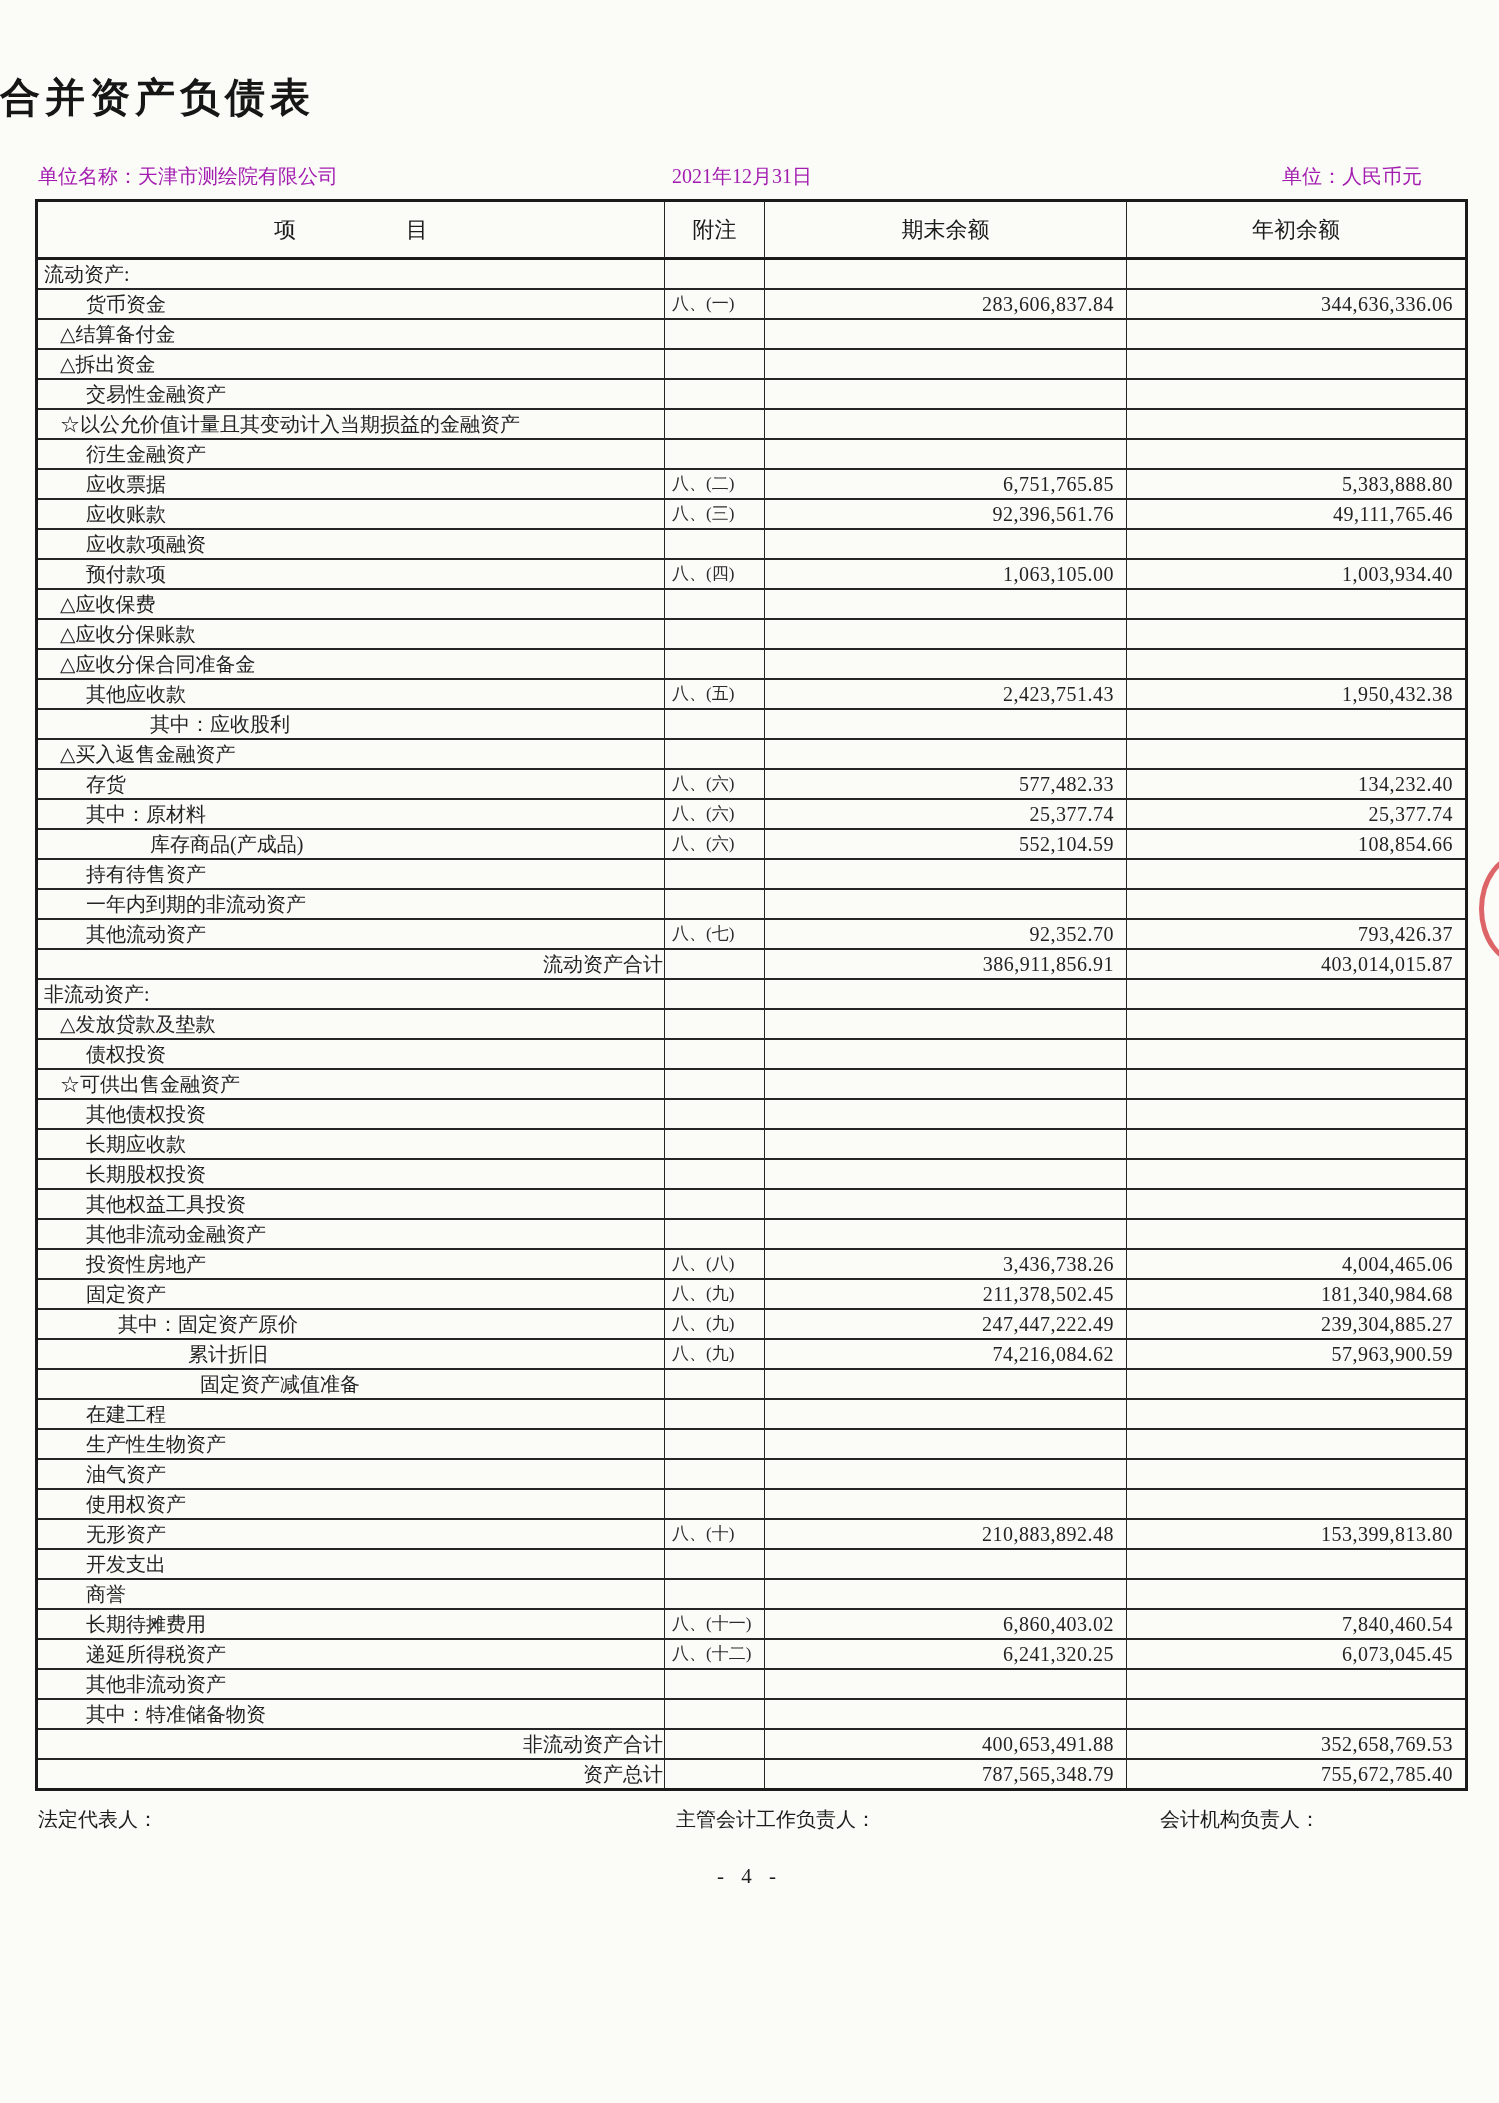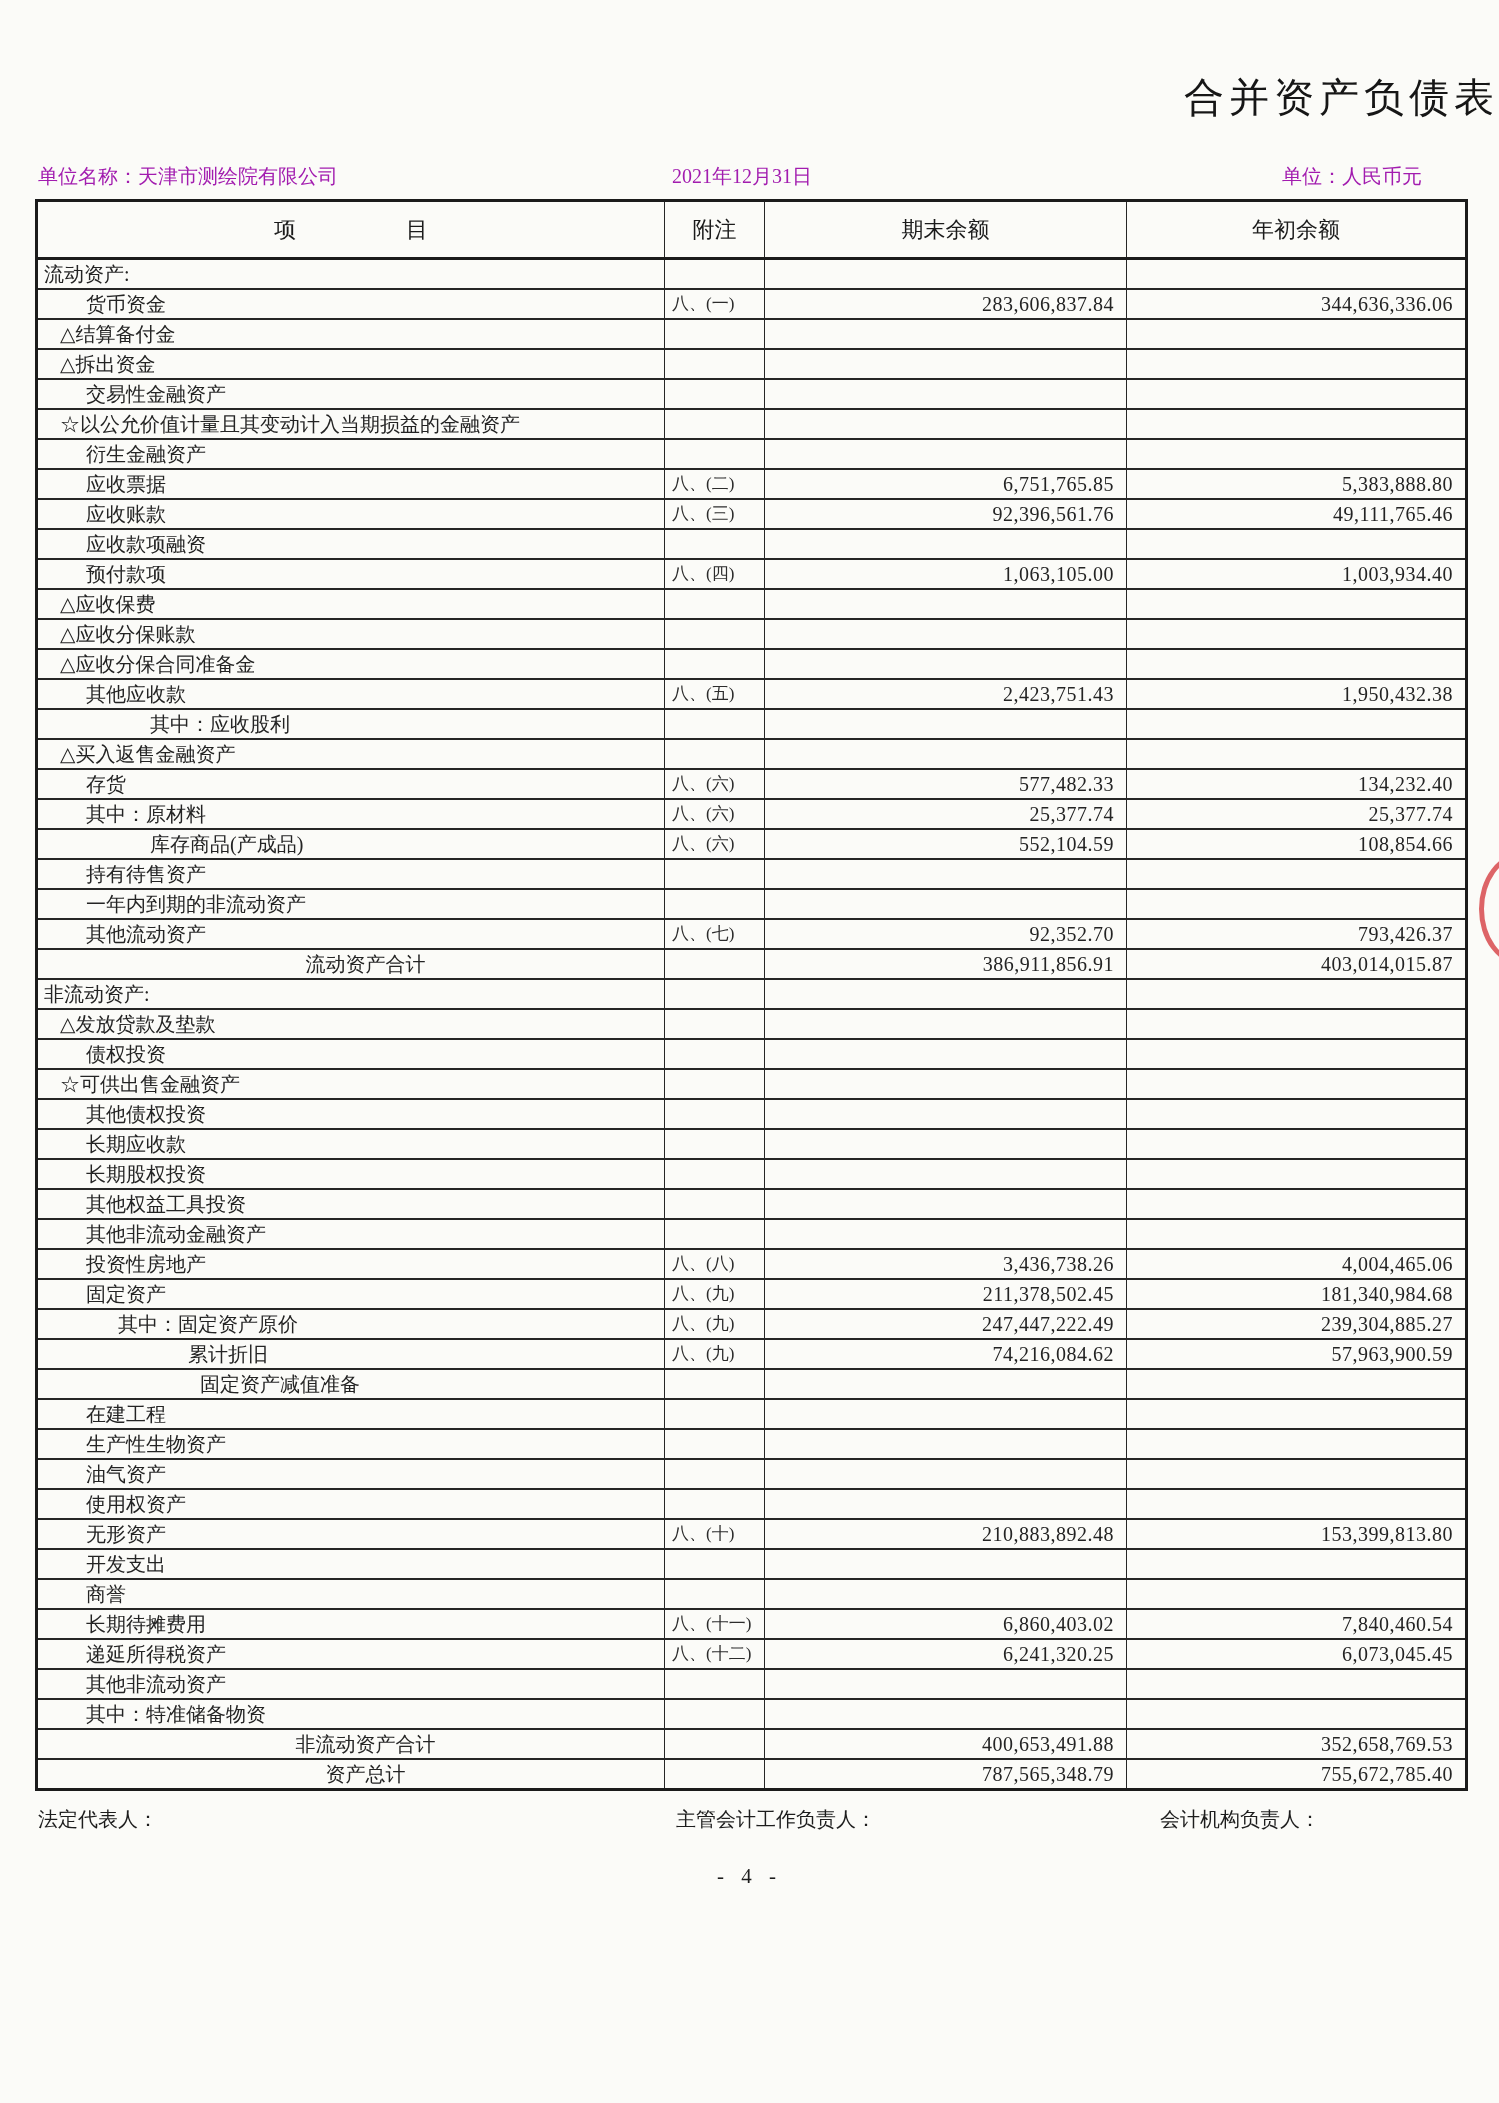--- a/index.html
+++ b/index.html
@@ -7,22 +7,22 @@
   body {
     width:1499px; height:2103px;
     background:#fbfbf8;
     font-family:"Liberation Serif","DejaVu Serif",serif;
     color:#222;
   }
   .page { position:relative; width:1499px; height:2103px; overflow:hidden; }
 
   .title {
     margin:0; padding-top:70px;
-    text-align:right;
-    font-size:40px; font-weight:400; letter-spacing:5px;
+    text-align:left;
+    font-size:40px; font-weight:700; letter-spacing:5px;
     color:#161616;
   }
 
   .meta { position:relative; height:28px; margin-top:38px; font-size:20px; color:#a21caf; }
   .meta-company { position:absolute; left:38px; top:0; }
   .meta-date    { position:absolute; left:672px; top:0; }
   .meta-unit    { position:absolute; left:1282px; top:0; }
 
   table.sheet {
     margin:8px 0 10px 35px;
@@ -48,21 +48,21 @@
   td.note { font-size:17px; padding-left:7px; color:#2c2c2c; }
   td.num  { text-align:right; padding-right:12px; letter-spacing:0.5px; }
 
   td.ind-sec { padding-left:6px;  }
   td.ind-l1  { padding-left:22px; }
   td.ind-l2  { padding-left:48px; }
   td.ind-l2b { padding-left:80px; }
   td.ind-l3  { padding-left:112px; }
   td.ind-l4  { padding-left:150px; }
   td.ind-l4b { padding-left:162px; }
-  td.ind-ctr { text-align:center; padding-left:30px; }
+  td.ind-ctr { text-align:right; padding-left:30px; }
 
   .footer { position:relative; height:26px; margin-top:15px; font-size:20px; color:#1d1d1d; }
   .f-legal { position:absolute; left:38px;  top:0; }
   .f-chief { position:absolute; left:676px; top:0; }
   .f-acct  { position:absolute; left:1160px; top:0; }
 
   .pagenum { margin-top:32px; text-align:center; font-size:21px; letter-spacing:6px; color:#1d1d1d; }
 
   .seal-arc {
     position:absolute;

